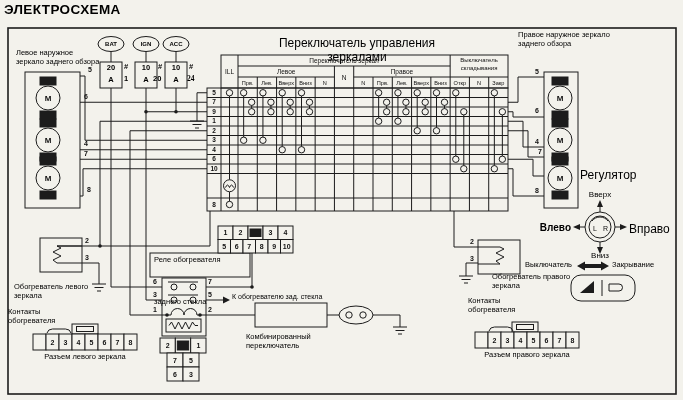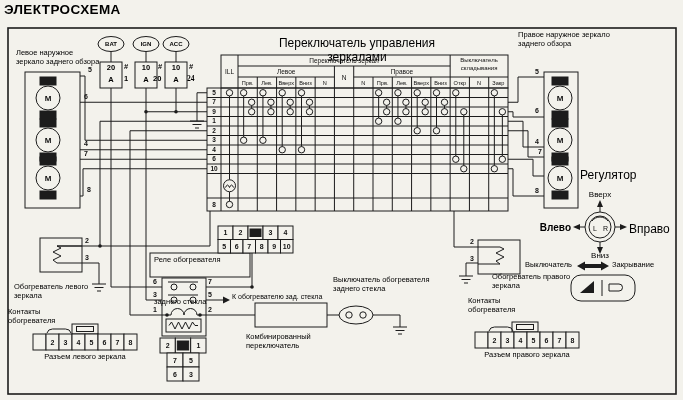--- a/index.html
+++ b/index.html
@@ -452,21 +452,20 @@
   <div class="lbl fusetxt" style="left:158px;top:63px;">#</div>
   <div class="lbl fusetxt" style="left:153px;top:75px;">20</div>
   <div class="lbl fusetxt" style="left:189px;top:63px;">#</div>
   <div class="lbl fusetxt" style="left:187px;top:75px;font-family:Liberation Serif, serif;">24</div>
 
   <div class="lbl" style="left:154px;top:255px;width:92px;">Реле обогревателя</div>
   <div class="lbl" style="left:154px;top:264px;width:92px;margin-top:33px;">заднего стекла</div>
   <div class="lbl" style="left:232px;top:293px;width:115px;font-size:7px;">К обогревателю зад. стекла</div>
   <div class="lbl" style="left:246px;top:332px;width:110px;">Комбинированный</div>
   <div class="lbl" style="left:246px;top:341px;width:110px;">переключатель</div>
-  <div class="lbl" style="left:333px;top:275px;width:125px;">Выключатель обогревателя заднего стекла</div>
 
   <div class="lbl" style="left:14px;top:282px;width:78px;">Обогреватель левого зеркала</div>
   <div class="lbl" style="left:8px;top:307px;width:64px;">Контакты обогревателя</div>
   <div class="lbl c" style="left:33px;top:352px;width:104px;">Разъем левого зеркала</div>
 
   <div class="lbl" style="left:492px;top:272px;width:80px;">Обогреватель правого зеркала</div>
   <div class="lbl" style="left:468px;top:296px;width:64px;">Контакты обогревателя</div>
   <div class="lbl c" style="left:475px;top:350px;width:104px;">Разъем правого зеркала</div>
 
   <div class="lbl" style="left:580px;top:168px;font-size:12px;">Регулятор</div>

